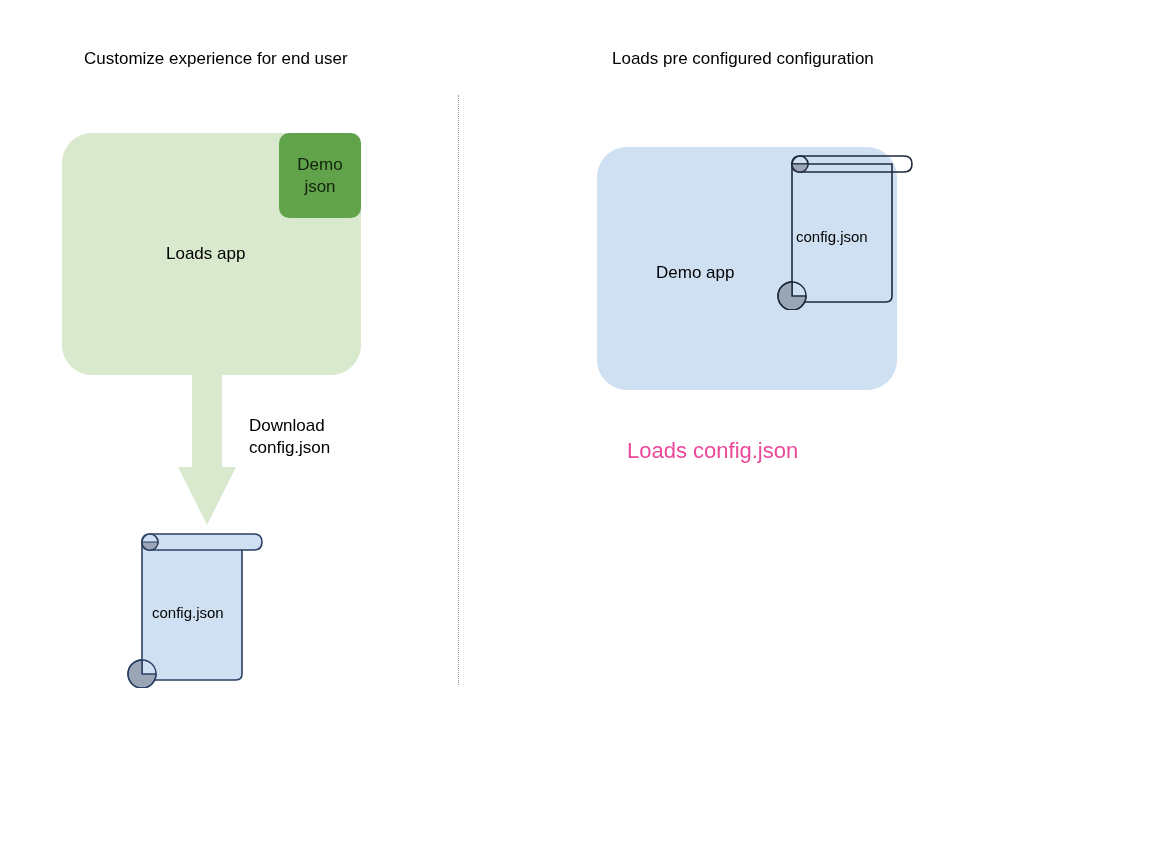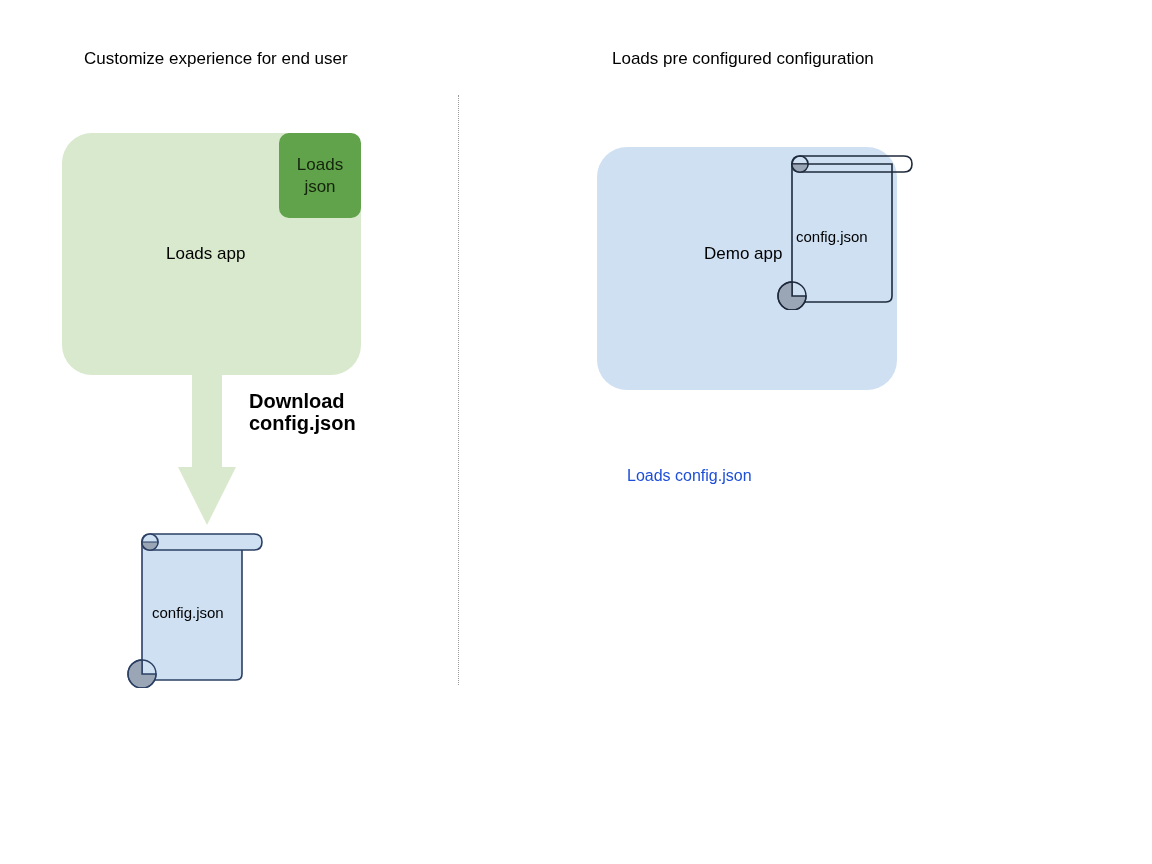--- a/index.html
+++ b/index.html
@@ -59,21 +59,21 @@
     background: #cfe0f3;
   }
   .panel-label {
     position: absolute;
     font-size: 17px;
     line-height: 20px;
     white-space: nowrap;
     color: #000000;
   }
   #admin-app-label { left: 166px; top: 244px; }
-  #demo-app-label  { left: 656px; top: 244px; margin-left: 48px; }
+  #demo-app-label  { left: 656px; top: 263px; }
 
   
   #admin-panel-chip {
     position: absolute;
     left: 279px; top: 133px;
     width: 82px; height: 85px;
     background: #60a34a;
     border-radius: 10px;
     display: flex;
     align-items: center;
@@ -90,26 +90,25 @@
   #download-arrow {
     position: absolute;
     left: 178px;
     top: 371px;
     width: 58px;
     height: 154px;
   }
   #arrow-label {
     position: absolute;
     left: 249px;
-    top: 390px;
-    font-size: 20px;
+    top: 415px;
+    font-size: 17px;
     line-height: 22px;
     white-space: nowrap;
     color: #000000;
-    font-weight: bold;
   }
 
   
   .scroll-doc {
     position: absolute;
   }
   #scroll-left  { left: 118px; top: 528px; width: 148px; height: 160px; }
   #scroll-right { left: 768px; top: 150px; width: 148px; height: 160px; }
 
   .doc-label {
@@ -119,44 +118,44 @@
     white-space: nowrap;
     color: #000000;
   }
   #scroll-left-label  { left: 152px; top: 604px; }
   #scroll-right-label { left: 796px; top: 228px; }
 
   
   #loads-caption {
     position: absolute;
     left: 627px;
-    top: 466px;
-    font-size: 16px;
+    top: 441px;
+    font-size: 22px;
     line-height: 20px;
     white-space: nowrap;
-    color: #1d4ed8;
+    color: #ec4899;
   }
 </style>
 </head>
 <body>
 
 <div class="canvas">
 
   <div class="heading" id="heading-left">Customize experience for end user</div>
 
   <div class="heading" id="heading-right">Loads pre configured configuration</div>
 
   <div id="divider"></div>
 
   <div class="panel" id="admin-app-panel"></div>
 
   <div class="panel-label" id="admin-app-label">Loads app</div>
 
   <div id="admin-panel-chip">
-    <div id="admin-panel-chip-label"><span>Loads</span><br><span>json</span></div>
+    <div id="admin-panel-chip-label"><span>Demo</span><br><span>json</span></div>
   </div>
 
   <svg id="download-arrow" viewBox="0 0 58 154">
     <polygon points="14,0 44,0 44,96 58,96 29,154 0,96 14,96" fill="#d9e9cd"></polygon>
   </svg>
 
   <div id="arrow-label"><span>Download</span><br><span>config.json</span></div>
 
   <svg class="scroll-doc" id="scroll-left" viewBox="0 0 148 160">
 

